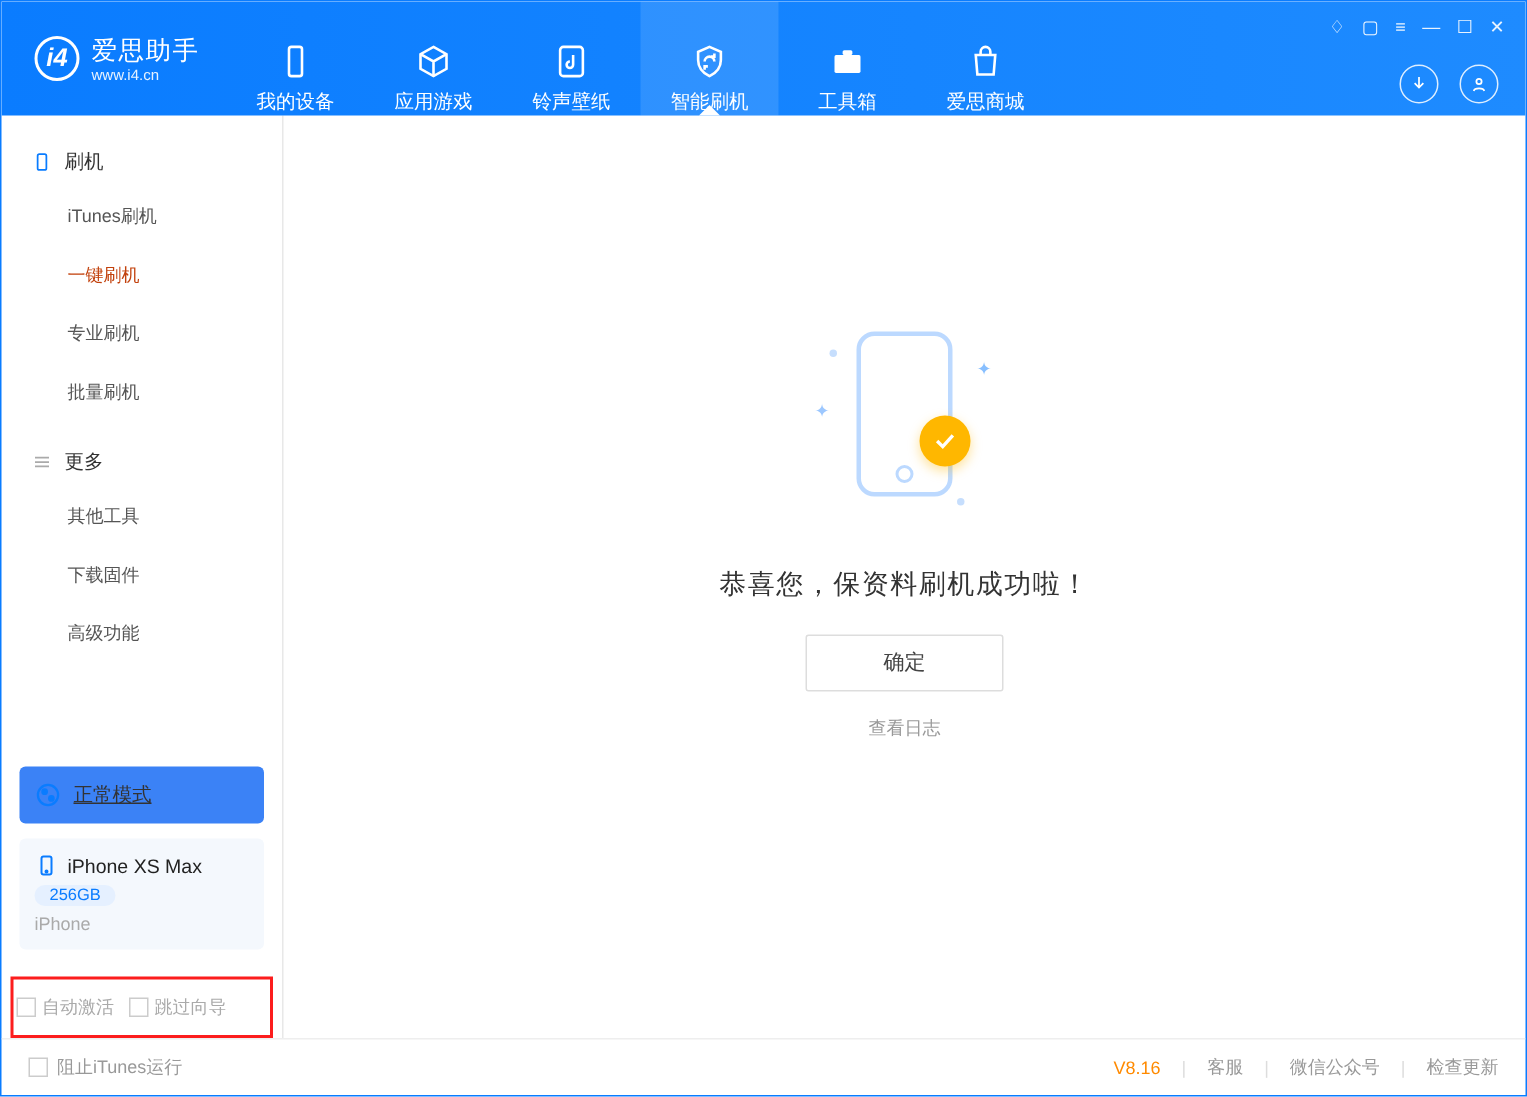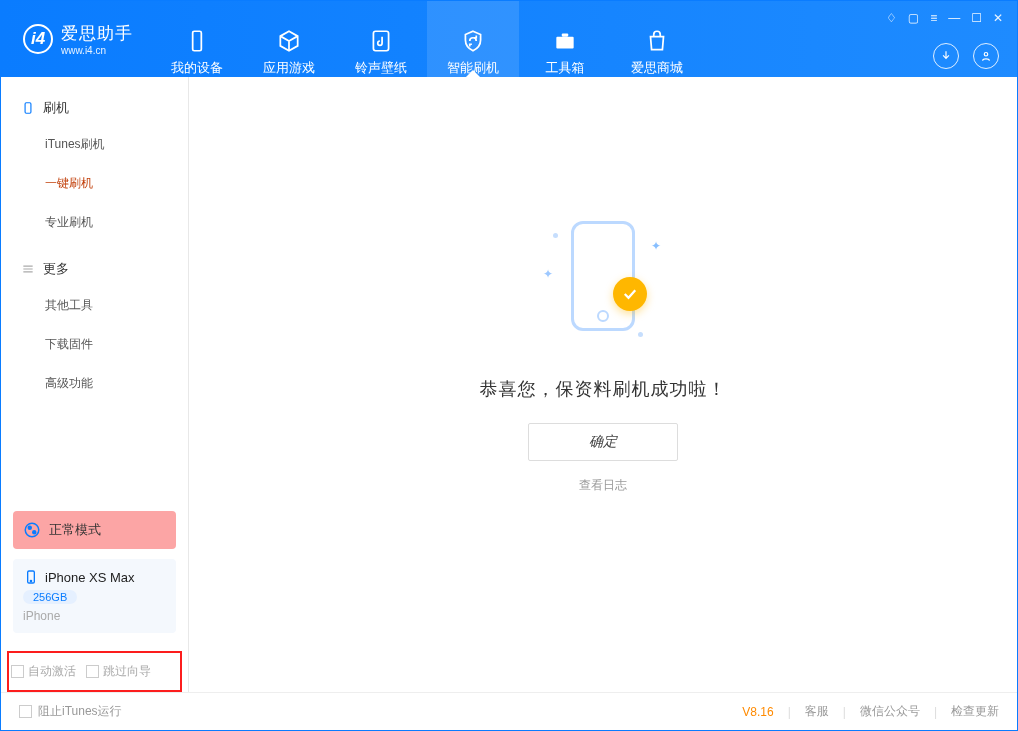--- a/index.html
+++ b/index.html
@@ -52,22 +52,22 @@
   display: flex; align-items: center; padding: 8px 20px; font-size: 13px; color: #333;
   gap: 8px;
 }
 .group-header svg, .group-header .gh-icon { width: 14px; height: 14px; }
 .submenu { padding-left: 44px; }
 .submenu-item { font-size: 12px; color: #555; padding: 11px 0; cursor: pointer; }
 .submenu-item.active { color: #c2410c; }
 
 .sidebar-bottom { padding: 0 12px 10px 12px; }
 .mode-card {
-  background: #fca5a5; border-radius: 4px; padding: 10px 10px; margin-bottom: 10px;
-  display: flex; align-items: flex-start; gap: 8px; font-size: 13px; color: #333;
+  background: #3b82f6; border-radius: 4px; padding: 10px 10px; margin-bottom: 10px;
+  display: flex; align-items: flex-start; gap: 8px; font-size: 13px; color: #333; text-decoration: underline;
 }
 .device-card {
   background: #f4f8fd; border-radius: 4px; padding: 10px 10px;
 }
 .device-card .dc-row { display: flex; align-items: center; gap: 6px; }
 .device-card .dc-name { font-size: 13px; color: #222; font-weight: 400; }
 .device-card .dc-badge {
   display: inline-block; background: #e5f0ff; color: #0a7cff; font-size: 11px;
   border-radius: 10px; padding: 1px 10px; margin-top: 5px;
 }
@@ -100,22 +100,22 @@
   box-shadow: 0 3px 8px rgba(255,183,0,0.4);
 }
 .spark { position: absolute; color: #9dc8ff; font-size: 12px; }
 .spark.s1 { left: 10px; top: 52px; }
 .spark.s2 { right: 12px; top: 24px; color: #88bfff; }
 .dot { position: absolute; width: 5px; height: 5px; background: #c6defd; border-radius: 50%; }
 .dot.d1 { left: 20px; top: 18px; }
 .dot.d2 { right: 30px; bottom: 18px; }
 .success-text { font-size: 18px; color: #333; margin-top: 22px; letter-spacing: 1px; }
 .ok-btn {
-  margin-top: 22px; width: 150px; height: 38px; border: 1px solid #ddd; background: #fff;
-  font-size: 14px; color: #444; cursor: pointer; border-radius: 2px; font-style: italic;
+  margin-top: 22px; width: 132px; height: 38px; border: 1px solid #ddd; background: #fff;
+  font-size: 14px; color: #444; cursor: pointer; border-radius: 2px;
 }
 .log-link { margin-top: 16px; font-size: 12px; color: #999; cursor: pointer; }
 
 .footer {
   height: 38px; border-top: 1px solid #eee; display: flex; align-items: center;
   padding: 0 18px; font-size: 12px; color: #999;
 }
 .footer .left { display: flex; align-items: center; gap: 6px; cursor: pointer; }
 .footer .right { margin-left: auto; display: flex; align-items: center; gap: 14px; }
 .footer .right .divider { color: #ddd; }
@@ -218,20 +218,21 @@
       <div class="group-header">
         <svg class="gh-icon" viewBox="0 0 24 24" fill="none" stroke="#0a7cff" stroke-width="2">
             <rect x="7" y="3" width="10" height="18" rx="2"></rect>
           </svg>
         <span>刷机</span>
       </div>
       <div class="submenu">
         <div class="submenu-item">iTunes刷机</div>
         <div class="submenu-item active">一键刷机</div>
         <div class="submenu-item">专业刷机</div>
+        <div class="submenu-item">批量刷机</div>
       </div>
 
       <div class="group-header" style="margin-top:10px">
         <svg class="gh-icon" viewBox="0 0 24 24" fill="none" stroke="#aaa" stroke-width="2">
             <path d="M4 7h16M4 12h16M4 17h16"></path>
           </svg>
         <span>更多</span>
       </div>
       <div class="submenu">
         <div class="submenu-item">其他工具</div>

